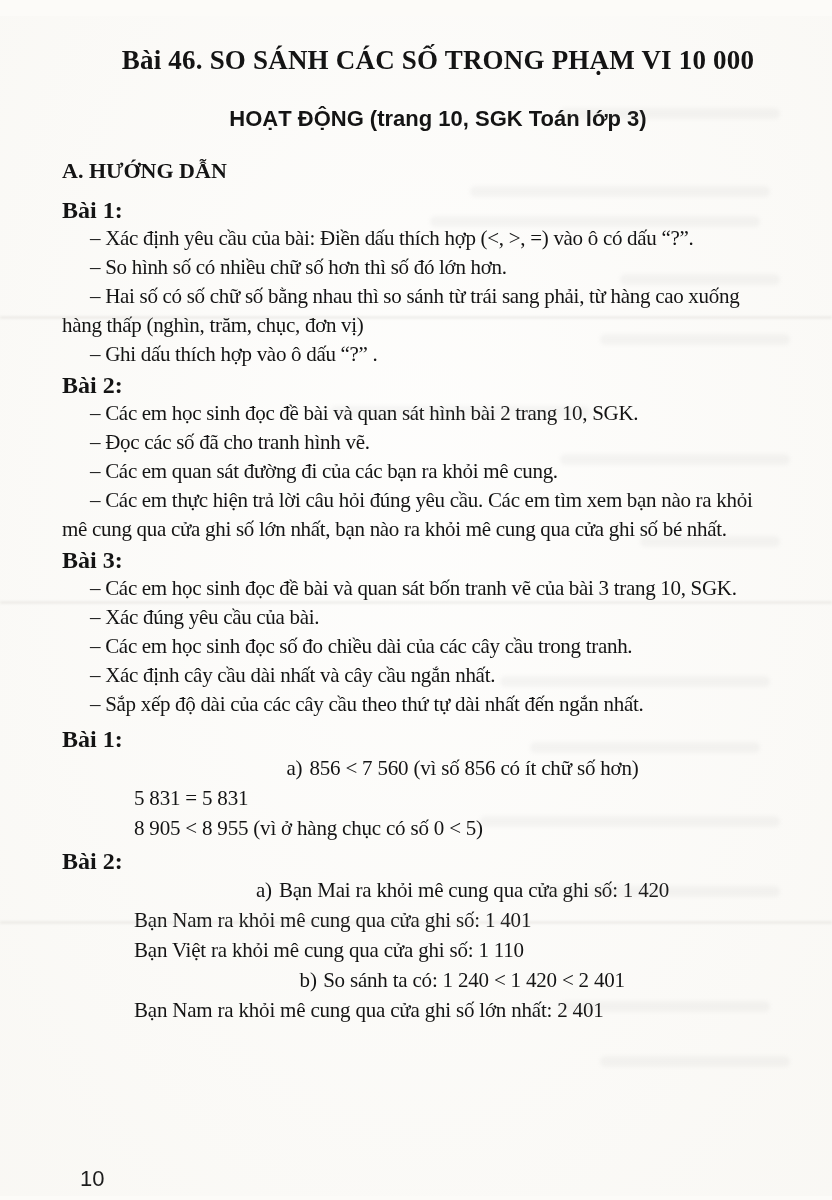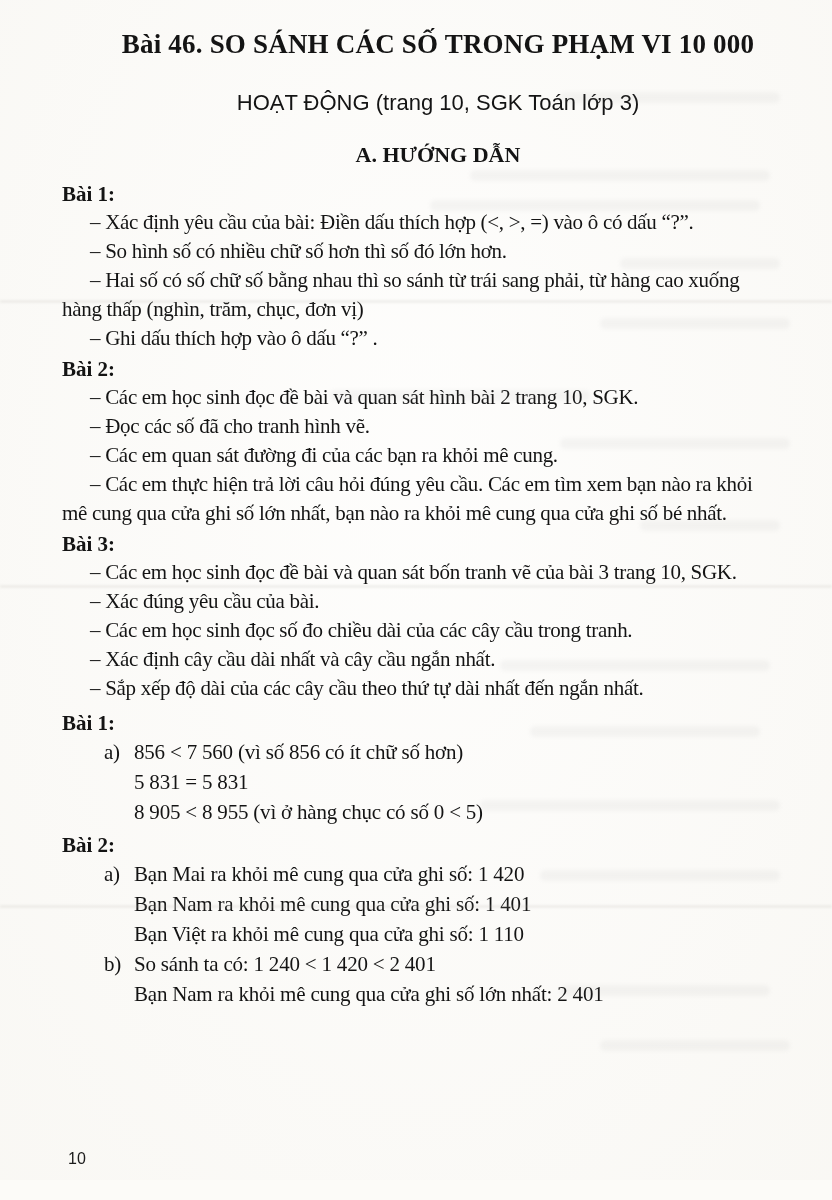--- a/index.html
+++ b/index.html
@@ -14,51 +14,51 @@
     position: relative;
     width: 832px;
     height: 1180px;
     background:
       radial-gradient(ellipse at 50% 40%, rgba(255,255,255,0.6), rgba(240,238,232,0.25)),
       #fcfbf8;
     font-family: "Liberation Serif", "DejaVu Serif", serif;
     color: #141414;
     box-sizing: border-box;
     padding: 18px 26px 0 62px;
+    margin-top: 16px;
   }
   .content { width: 752px; }
 
   .doc-title {
     margin: 6px 0 0 0;
     text-align: center;
     font-size: 27px;
     font-weight: bold;
     line-height: 40px;
     letter-spacing: 0.2px;
     white-space: nowrap;
   }
   .doc-subtitle {
     margin: 24px 0 0 0;
     text-align: center;
     font-family: "Liberation Sans", "DejaVu Sans", sans-serif;
     font-size: 22px;
-    font-weight: normal;
+    font-weight: bold;
     line-height: 30px;
   }
   .section-heading {
     margin: 22px 0 0 0;
     font-size: 22px;
     font-weight: bold;
     line-height: 30px;
-    text-align: center;
   }
   .section-heading.b { margin-top: 14px; }
   .group-label {
     margin: 10px 0 0 0;
-    font-size: 21px;
+    font-size: 24px;
     font-weight: bold;
     line-height: 28px;
   }
   .group-label.tight { margin-top: 2px; }
   .group-label.sol1 { margin-top: 6px; }
   .group-label.sol2 { margin-top: 4px; }
 
   .bullet {
     margin: 0;
     font-size: 21px;
@@ -67,30 +67,30 @@
     text-indent: 28px;
     white-space: pre-line;
   }
 
   .sol {
     margin: 0;
     font-size: 21px;
     line-height: 30px;
     letter-spacing: -0.2px;
   }
-  .sol.first { padding-left: 42px; }
+  .sol.first { padding-left: 42px; text-align: center; }
   .sol.cont  { padding-left: 72px; }
   .sol .marker { display: inline-block; width: 30px; }
 
   .page-number {
     position: absolute;
-    left: 68px;
+    left: 80px;
     top: 1150px;
     font-family: "Liberation Sans", "DejaVu Sans", sans-serif;
-    font-size: 16px;
+    font-size: 22px;
     color: #1c1c1c;
   }
 
   
   .ghost {
     position: absolute;
     height: 11px;
     border-radius: 5px;
     background: #8c8c8c;
     opacity: 0.07;

